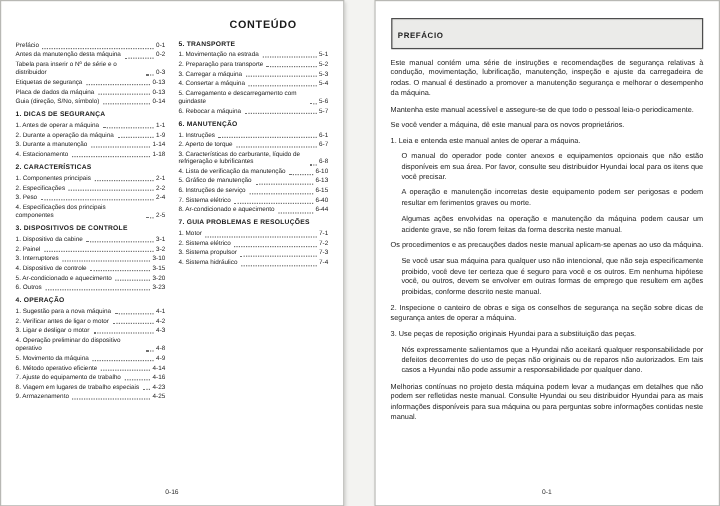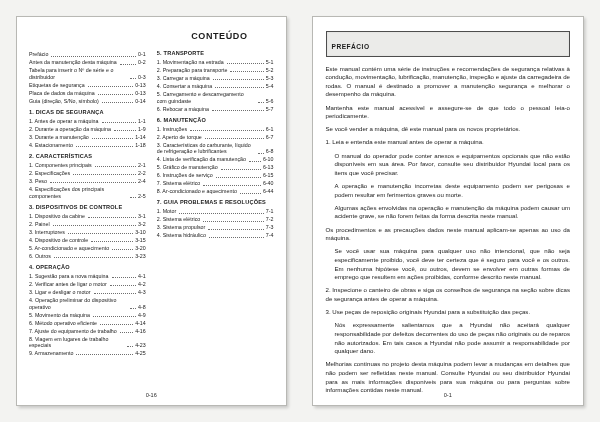--- a/index.html
+++ b/index.html
@@ -3,21 +3,21 @@
 <meta charset="utf-8">
 <style>
   * { margin: 0; padding: 0; box-sizing: border-box; }
   html, body { width: 600px; height: 422px; overflow: hidden; }
   body {
     background: #f3f3f1;
     font-family: "Liberation Sans", sans-serif;
     color: #1b1b1b;
     -webkit-font-smoothing: antialiased;
   }
-  .spread { display: flex; gap: 25px; padding: 16px; height: 100%; }
+  .spread { display: flex; gap: 25px; padding: 0; height: 100%; }
   .page {
     position: relative;
     flex: 1 1 0;
     background: #ffffff;
     border: 1px solid #b8b8b4;
     box-shadow: 1.5px 2px 3px rgba(0,0,0,0.18);
   }
   .page-left  { padding: 12px 12px 20px 12px; }
   .page-right { padding: 14px 13px 20px 13px; }
 

